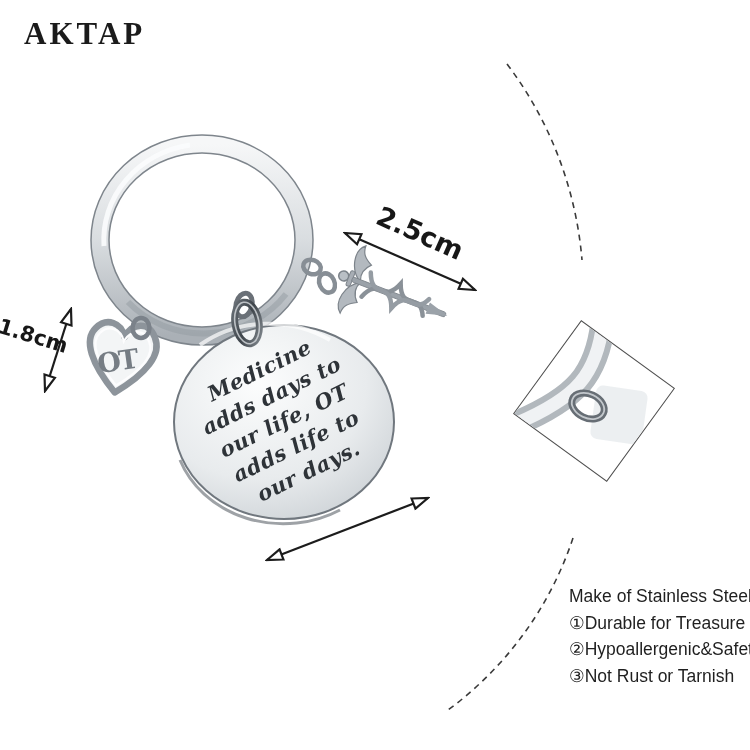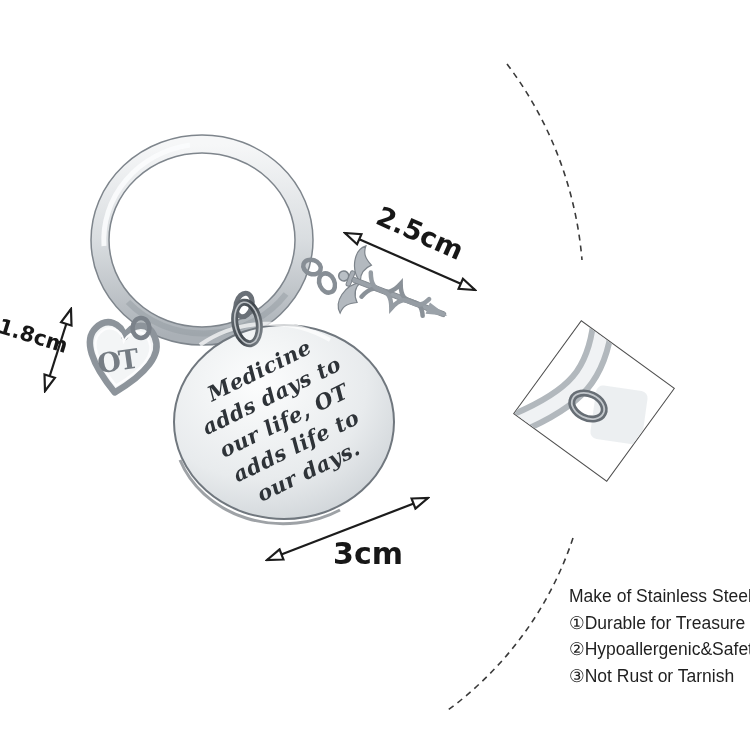--- a/index.html
+++ b/index.html
@@ -112,24 +112,24 @@
         <path d="M 66,-22 C 60,30 40,54 -22,80" fill="none" stroke="#b2b8bd" stroke-width="25"></path>
         <path d="M 66,-22 C 60,30 40,54 -22,80" fill="none" stroke="#f0f2f4" stroke-width="13"></path>
         <g transform="translate(51,62) rotate(25)">
           <ellipse rx="17" ry="12" fill="none" stroke="#676e75" stroke-width="7"></ellipse>
           <ellipse rx="17" ry="12" fill="none" stroke="#cdd2d6" stroke-width="1.8" opacity="0.9"></ellipse>
         </g>
       </g>
     </svg>
   </div>
 
+  <div class="abs" id="brand-logo">AKTAP</div>
 
   <div class="abs dim-label" id="label-caduceus">2.5cm</div>
   <div class="abs dim-label" id="label-heart">1.8cm</div>
-  <div class="abs dim-label" id="label-pendant">3cm</div>
 
   <div class="abs" id="pendant-text">
     <div>Medicine</div>
     <div>adds days to</div>
     <div>our life, OT</div>
     <div>adds life to</div>
     <div>our days.</div>
   </div>
 
   <div class="abs" id="heart-text">OT</div>

